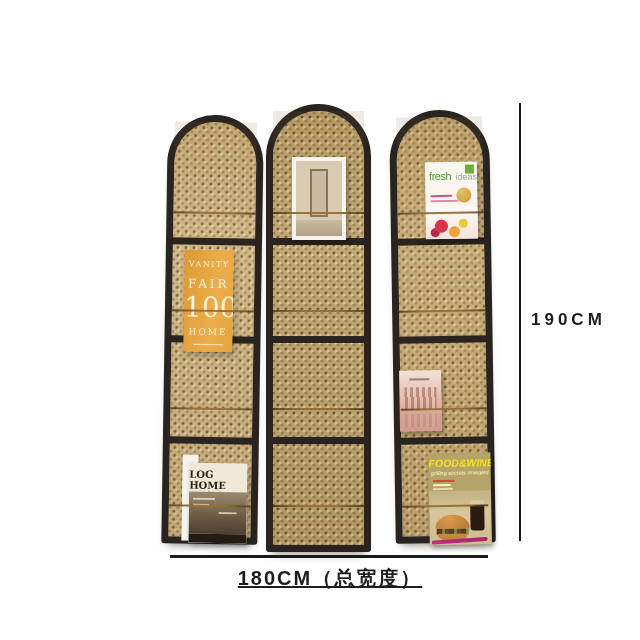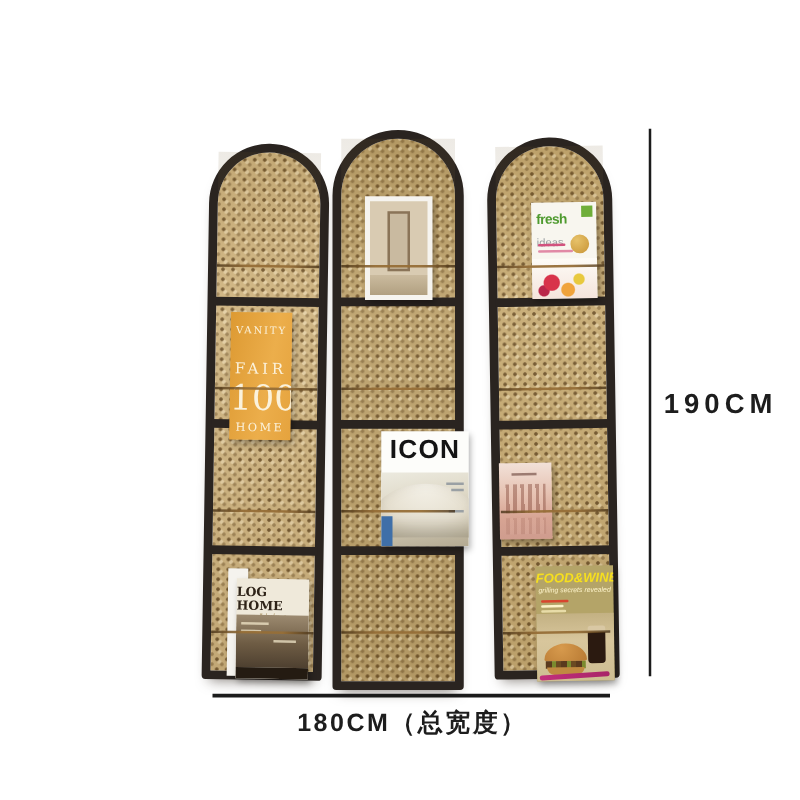--- a/index.html
+++ b/index.html
@@ -32,21 +32,21 @@
 
   
   .mag{position:absolute;background:#fff;z-index:4;overflow:hidden;
        box-shadow:2px 3px 5px rgba(0,0,0,.30);}
 
   
   .mag-vanity{left:12px;top:128px;width:49px;height:102px;text-align:center;
        background:linear-gradient(100deg,#dd9a33,#ecae4b 60%,#e5a33e);
        color:#fbf2dc;font-family:"DejaVu Serif",serif;}
   .mv1{font-size:8px;letter-spacing:1.5px;margin-top:10px;}
-  .mv2{font-size:12px;letter-spacing:3px;margin-top:19px;}
+  .mv2{font-size:12px;letter-spacing:3px;margin-top:8px;}
   .mv3{font-size:28px;line-height:1;margin-top:3px;}
   .mv4{font-size:9px;letter-spacing:2px;margin-top:5px;}
   .mv-rule{width:30px;height:1px;background:rgba(250,240,215,.85);margin:7px auto 0;}
 
   
   .mag-loghome{left:20px;top:341px;width:58px;height:80px;background:#efe9da;}
   .lh-backing{position:absolute;left:13px;top:333px;width:16px;height:86px;background:#f5f3ee;
        z-index:3;box-shadow:1px 1px 3px rgba(0,0,0,.25);}
   .lh-title{font-family:"DejaVu Serif",serif;font-weight:bold;font-size:10px;color:#2e2318;
        margin-top:6px;letter-spacing:0;}
@@ -70,21 +70,21 @@
        background:linear-gradient(170deg,#eceadf 0%,#ded8c6 40%,#b3a991 100%);}
   .icon-arch{position:absolute;left:-15%;top:16%;width:130%;height:72%;
        background:radial-gradient(ellipse at 50% 0%, #f4f1e8 0%, #e6e0d0 55%, #c6bda5 100%);
        border-radius:50% 50% 0 0 / 80% 80% 0 0;box-shadow:inset 0 -8px 14px rgba(90,80,60,.35);}
   .icon-spine{position:absolute;left:0;bottom:0;width:9px;height:24px;background:#3f6fa8;}
   .icon-l{position:absolute;right:4px;height:2px;background:#9aa0a4;}
 
   
   .mag-fresh{left:28px;top:45px;width:52px;height:77px;background:#f8f6ef;}
   .fr-head{padding:4px 0 0 4px;}
-  .fr-w1{display:inline;font-weight:bold;font-size:11px;color:#4e9a2e;letter-spacing:-.5px;}
+  .fr-w1{display:inline;font-weight:normal;font-size:11px;color:#4e9a2e;letter-spacing:-.5px;}
   .fr-w2{display:inline;font-size:9px;color:#9aa0a2;}
   .fr-sq{position:absolute;top:3px;right:3px;width:9px;height:9px;background:#6fae3a;}
   .fr-coin{position:absolute;top:26px;right:6px;width:15px;height:15px;border-radius:50%;
        background:radial-gradient(circle at 35% 30%,#e7c26a,#c89435);}
   .fr-script{position:absolute;top:33px;left:5px;width:22px;height:2px;border-radius:2px;background:#d2527e;}
   .fr-script2{position:absolute;top:38px;left:5px;width:28px;height:2px;border-radius:2px;background:#e18aa6;}
   .fr-photo{position:absolute;left:0;right:0;bottom:0;height:32px;
        background:
         radial-gradient(circle at 30% 60%, #d8334a 0 6px, transparent 7px),
         radial-gradient(circle at 55% 78%, #f0a33c 0 5px, transparent 6px),
@@ -116,22 +116,22 @@
   .fw-bun-bot{position:absolute;left:8px;bottom:5px;width:30px;height:6px;border-radius:0 0 8px 8px;background:#c08a41;}
   .fw-glass{position:absolute;right:7px;bottom:14px;width:14px;height:30px;border-radius:2px 2px 3px 3px;
        background:linear-gradient(180deg,#d9c8a4 0 5px,#2b1a10 5px 100%);}
   .fw-pink{position:absolute;bottom:2px;left:2px;right:4px;height:4px;border-radius:2px;
        background:linear-gradient(90deg,#c22f7c,#a82468);transform:rotate(-3deg);}
 
   
   .dim-v{position:absolute;left:519px;top:103px;width:2px;height:438px;background:#1b1b1b;}
   .dim-h{position:absolute;left:170px;top:555px;width:318px;height:3px;background:#1b1b1b;}
   .dim-label{position:absolute;color:#1d1d1d;font-weight:bold;}
-  #height-label{left:531px;top:310px;font-size:22px;letter-spacing:4px;}
-  #width-label{left:140px;top:565px;width:380px;text-align:center;font-size:20px;letter-spacing:2px;}
+  #height-label{left:531px;top:310px;font-size:17px;letter-spacing:4px;}
+  #width-label{left:140px;top:565px;width:380px;text-align:center;font-size:20px;letter-spacing:2px;text-decoration:underline;}
 </style>
 </head>
 <body>
 
 <div id="stage">
 
   <div class="panel" id="panel-left">
     <div class="shade"></div>
     <div class="bar" style="top:116px"></div>
     <div class="bar" style="top:214px"></div>
@@ -169,30 +169,20 @@
     <div class="bar" style="top:225px"></div>
     <div class="bar" style="top:326px"></div>
 
     <div class="mag mag-interior">
       <div class="int-photo">
         <div class="int-door"></div>
         <div class="int-floor"></div>
       </div>
     </div>
 
-    <div class="mag mag-icon">
-      <div class="icon-title">ICON</div>
-      <div class="icon-photo">
-        <div class="icon-arch"></div>
-        <div class="icon-l" style="top:8px;width:14px"></div>
-        <div class="icon-l" style="top:13px;width:10px"></div>
-        <div class="icon-l" style="top:30px;width:12px"></div>
-      </div>
-      <div class="icon-spine"></div>
-    </div>
 
     <div class="wire" style="top:101px"></div>
     <div class="wire" style="top:199px"></div>
     <div class="wire" style="top:297px"></div>
     <div class="wire" style="top:394px"></div>
   </div>
 
   <div class="panel" id="panel-right">
     <div class="shade"></div>
     <div class="bar" style="top:121px"></div>

